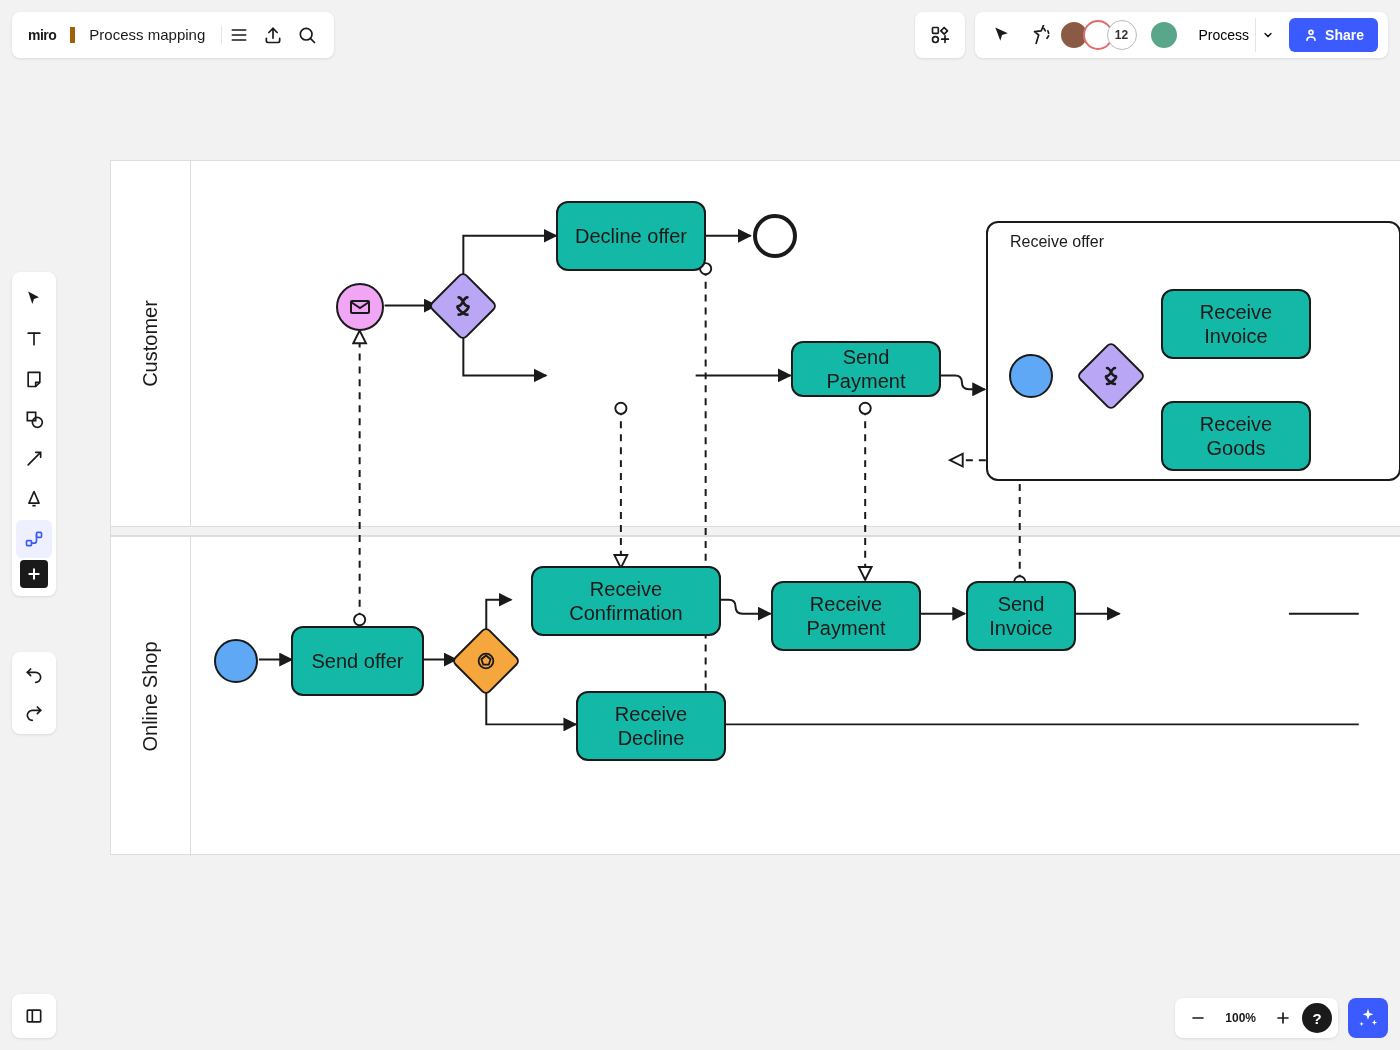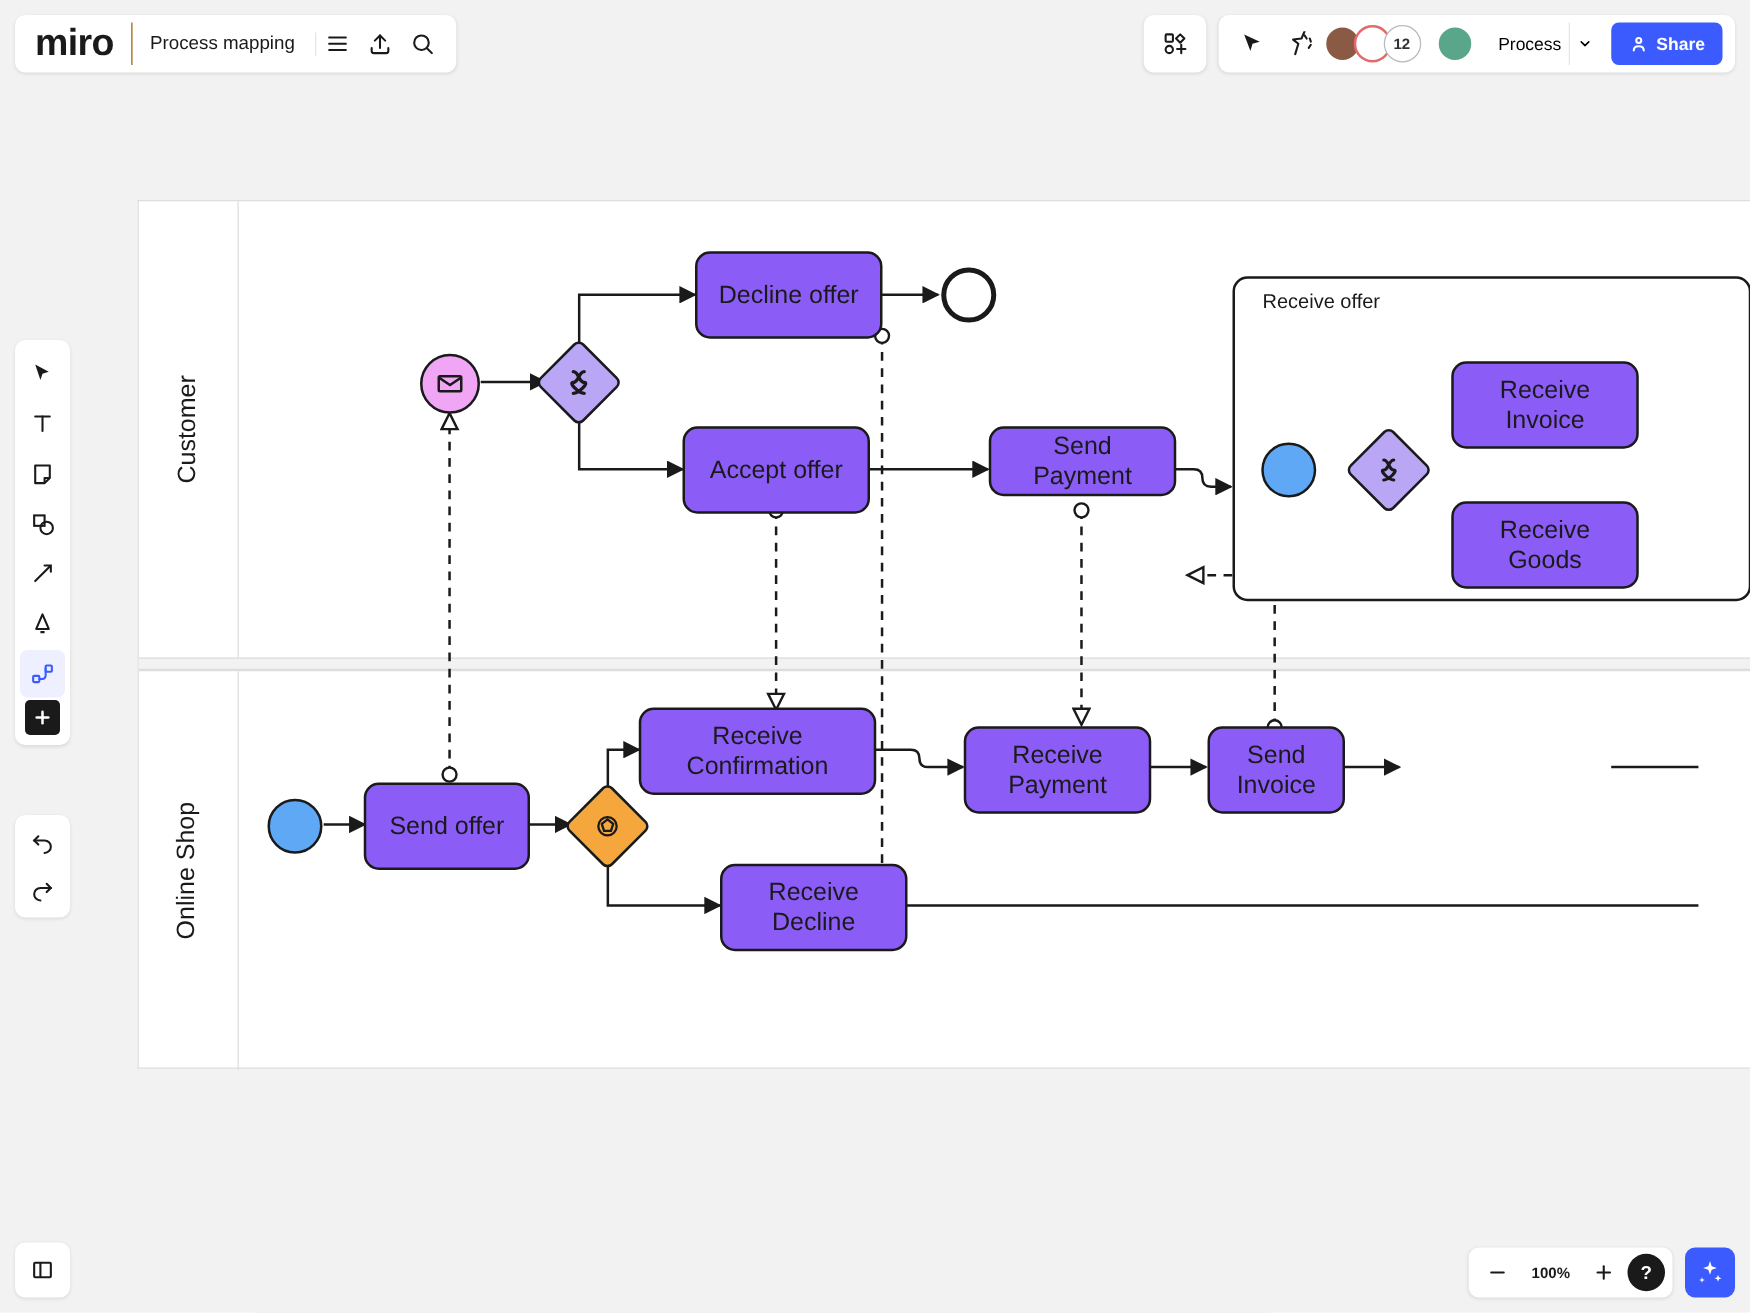--- a/index.html
+++ b/index.html
@@ -2,21 +2,21 @@
 <html><head>
 <meta charset="utf-8">
 <style>
   * { box-sizing: border-box; margin: 0; padding: 0; }
   body { font-family: -apple-system, BlinkMacSystemFont, "Segoe UI", Helvetica, Arial, sans-serif; background:#f2f2f2; width:1400px; height:1050px; overflow:hidden; position:relative; color:#1a1a1a; }
 
   
   .topbar { position:absolute; top:12px; left:12px; right:12px; height:46px; display:flex; justify-content:space-between; align-items:center; }
   .top-left, .top-right { display:flex; align-items:center; gap:10px; }
   .chip { background:#fff; border-radius:8px; height:46px; display:flex; align-items:center; padding:0 10px; box-shadow:0 1px 3px rgba(0,0,0,.1); }
-  .logo { font-weight:900; font-size:30px; letter-spacing:-.5px; padding:0 14px 0 6px; border-right:1px solid #a16207; }
+  .logo { font-weight:900; font-size:14px; letter-spacing:-.5px; padding:0 14px 0 6px; border-right:5px solid #a16207; }
   .board-title { font-size:15px; padding:0 16px 2px 14px; border-right:1px solid #e5e5e5; }
   .icon-btn { width:34px; height:34px; display:flex; align-items:center; justify-content:center; cursor:pointer; color:#1a1a1a; border-radius:6px; }
   .avatars { display:flex; align-items:center; }
   .av { width:30px; height:30px; border-radius:50%; margin-left:-6px; border:2px solid #fff; }
   .av1 { background:#8b5a44; } .av2 { background:#fff; border-color:#e26b6b; } .avcount{ background:#fff; border:1px solid #bbb; font-size:12px; font-weight:700; display:flex; align-items:center; justify-content:center; color:#333; width:30px; height:30px; border-radius:50%; margin-left:-6px;} .av3{ background:#5aa68b;}
   .present-btn { background:#fff; border:none; font-size:14px; font-weight:500; padding:0 4px 0 14px; height:34px; border-radius:6px; cursor:pointer; display:flex; align-items:center; gap:6px; }
   .share-btn { background:#3b5bff; color:#fff; border:none; height:34px; padding:0 14px; border-radius:6px; font-size:14px; font-weight:600; cursor:pointer; display:flex; align-items:center; gap:6px; }
   .caret-box{ width:24px; height:34px; border-left:1px solid #e5e5e5; display:flex; align-items:center; justify-content:center;}
 
   
@@ -37,21 +37,21 @@
   
   .canvas { position:absolute; left:110px; top:160px; width:1290px; height:695px; background:#fff; border:1px solid #ddd; border-right:none; }
   .lane { position:absolute; left:0; right:0; }
   .lane.customer { top:0; height:365px; }
   .lane.shop { top:375px; height:320px; border-top:1px solid #ddd;}
   .lane-gap { position:absolute; left:0; right:0; top:365px; height:10px; background:#f2f2f2; border-top:1px solid #ddd; border-bottom:1px solid #ddd; }
   .lane-label-col { position:absolute; left:0; top:0; bottom:0; width:80px; border-right:1px solid #ddd; display:flex; align-items:center; justify-content:center; }
   .lane-label { transform:rotate(-90deg); white-space:nowrap; font-size:20px; font-weight:400; }
 
   
-  .task { position:absolute; background:#8b5cf6; border:2px solid #1a1a1a; border-radius:12px; display:flex; align-items:center; justify-content:center; text-align:center; font-size:20px; line-height:1.2; padding:4px 8px; }
+  .task { position:absolute; background:#14b8a6; border:2px solid #1a1a1a; border-radius:12px; display:flex; align-items:center; justify-content:center; text-align:center; font-size:20px; line-height:1.2; padding:4px 8px; }
   .evt-start { position:absolute; width:44px; height:44px; border-radius:50%; background:#5fa8f5; border:2px solid #1a1a1a; }
   .evt-circle { position:absolute; width:44px; height:44px; border-radius:50%; background:#fff; border:4px solid #1a1a1a; }
   .evt-msg { position:absolute; width:48px; height:48px; border-radius:50%; background:#f0a6f5; border:2px solid #1a1a1a; display:flex; align-items:center; justify-content:center; }
   .gateway { position:absolute; width:50px; height:50px; display:flex; align-items:center; justify-content:center; }
   .gateway .diamond { position:absolute; inset:0; transform:rotate(45deg); border:2px solid #1a1a1a; border-radius:6px; }
   .gw-purple .diamond{ background:#b9a6f5;} .gw-orange .diamond{ background:#f5a63c;}
   .gw-icon { position:relative; z-index:1;}
   .subgroup { position:absolute; border:2px solid #1a1a1a; border-radius:12px; background:#fff; }
   .subgroup-label { position:absolute; top:10px; left:22px; font-size:16px; }
 
@@ -300,21 +300,20 @@
       </svg>
   </div>
   <div class="gateway gw-purple" style="left:327px;top:120px">
     <div class="diamond"></div>
     <svg class="gw-icon" width="26" height="26" viewBox="0 0 24 24" fill="none" stroke="#1a1a1a" stroke-width="2.5" stroke-linecap="round">
         <path d="M8 4c4 0 4 8 8 8s-4 8-8 8M16 4c-4 0-4 8-8 8s4 8 8 8"></path>
       </svg>
   </div>
   <div class="task" style="left:445px;top:40px;width:150px;height:70px">Decline offer</div>
   <div class="evt-circle" style="left:642px;top:53px"></div>
-  <div class="task" style="left:435px;top:180px;width:150px;height:70px">Accept offer</div>
   <div class="task" style="left:680px;top:180px;width:150px;height:56px">Send Payment</div>
 
   <div class="subgroup" style="left:875px;top:60px;width:415px;height:260px">
     <div class="subgroup-label">Receive offer</div>
   </div>
   <div class="evt-start" style="left:898px;top:193px"></div>
   <div class="gateway gw-purple" style="left:975px;top:190px">
     <div class="diamond"></div>
     <svg class="gw-icon" width="24" height="24" viewBox="0 0 24 24" fill="none" stroke="#1a1a1a" stroke-width="2.5" stroke-linecap="round">
         <path d="M8 4c4 0 4 8 8 8s-4 8-8 8M16 4c-4 0-4 8-8 8s4 8 8 8"></path>
@@ -325,17 +324,17 @@
 
   <div class="evt-start" style="left:103px;top:478px"></div>
   <div class="task" style="left:180px;top:465px;width:133px;height:70px">Send offer</div>
   <div class="gateway gw-orange" style="left:350px;top:475px">
     <div class="diamond"></div>
     <svg class="gw-icon" width="22" height="22" viewBox="0 0 24 24" fill="none" stroke="#1a1a1a" stroke-width="2">
         <circle cx="12" cy="12" r="8"></circle>
         <polygon points="12,6 17,10 15,16 9,16 7,10"></polygon>
       </svg>
   </div>
-  <div class="task" style="left:400px;top:405px;width:190px;height:70px">Receive Confirmation</div>
+  <div class="task" style="left:420px;top:405px;width:190px;height:70px">Receive Confirmation</div>
   <div class="task" style="left:660px;top:420px;width:150px;height:70px">Receive Payment</div>
   <div class="task" style="left:855px;top:420px;width:110px;height:70px">Send Invoice</div>
   <div class="task" style="left:465px;top:530px;width:150px;height:70px">Receive Decline</div>
 </div>
 
 </body></html>

